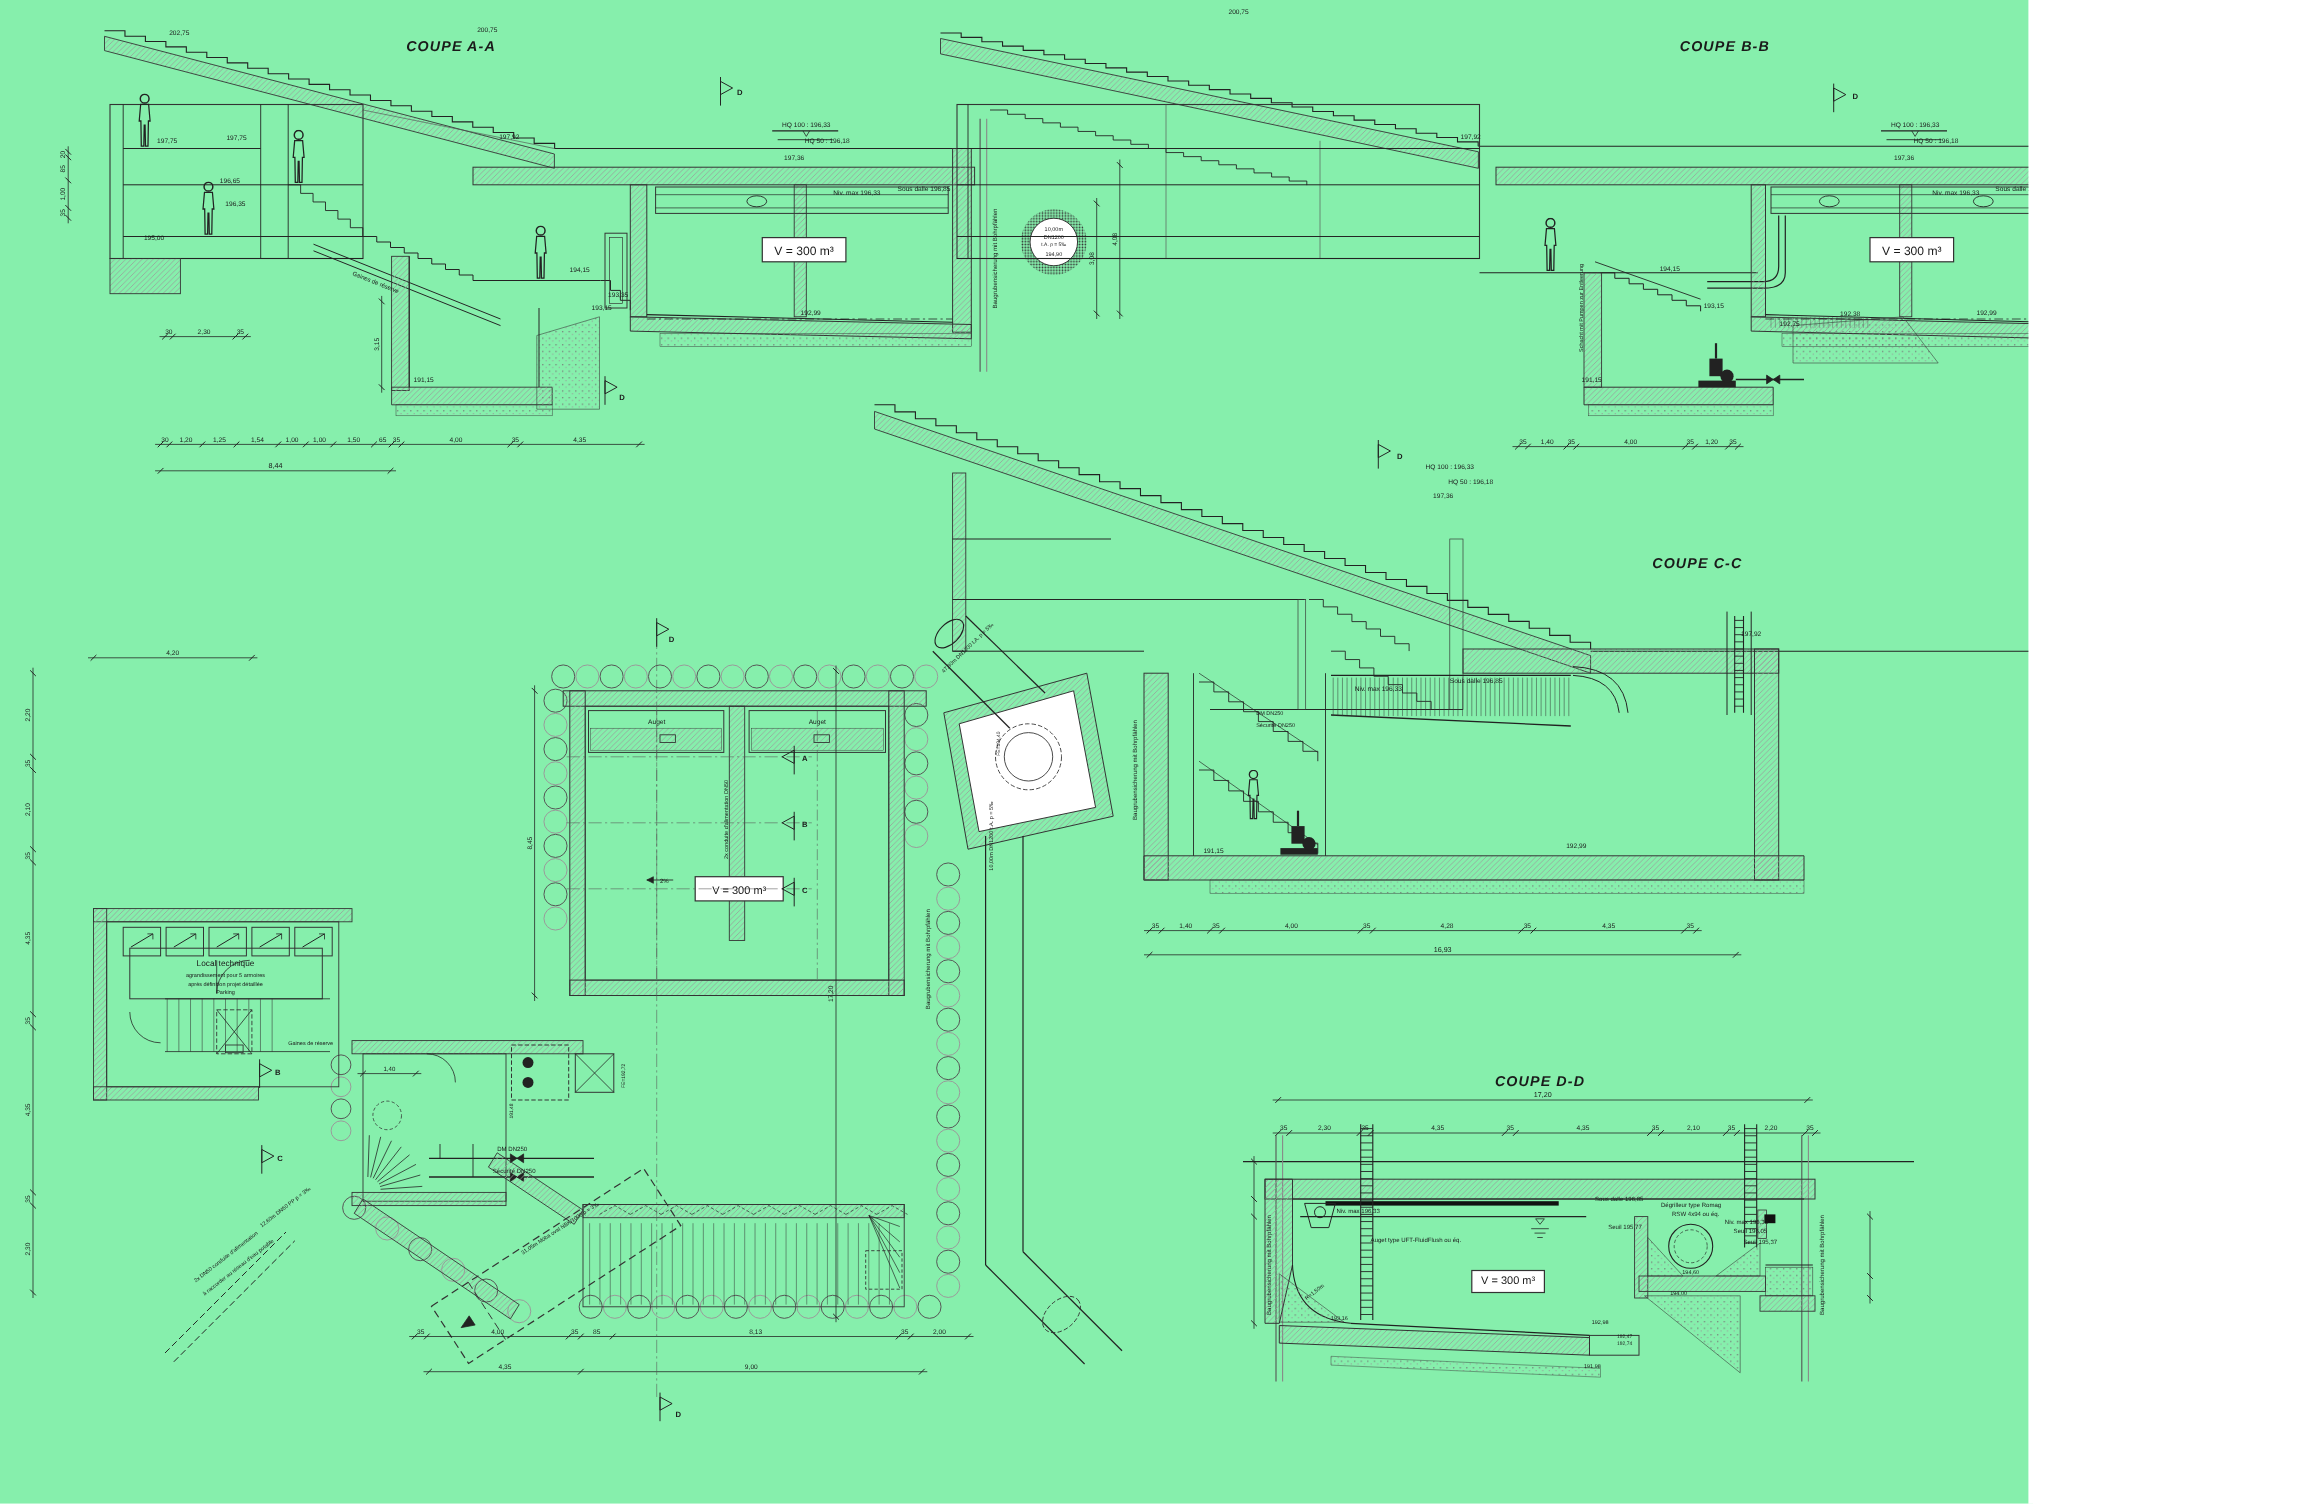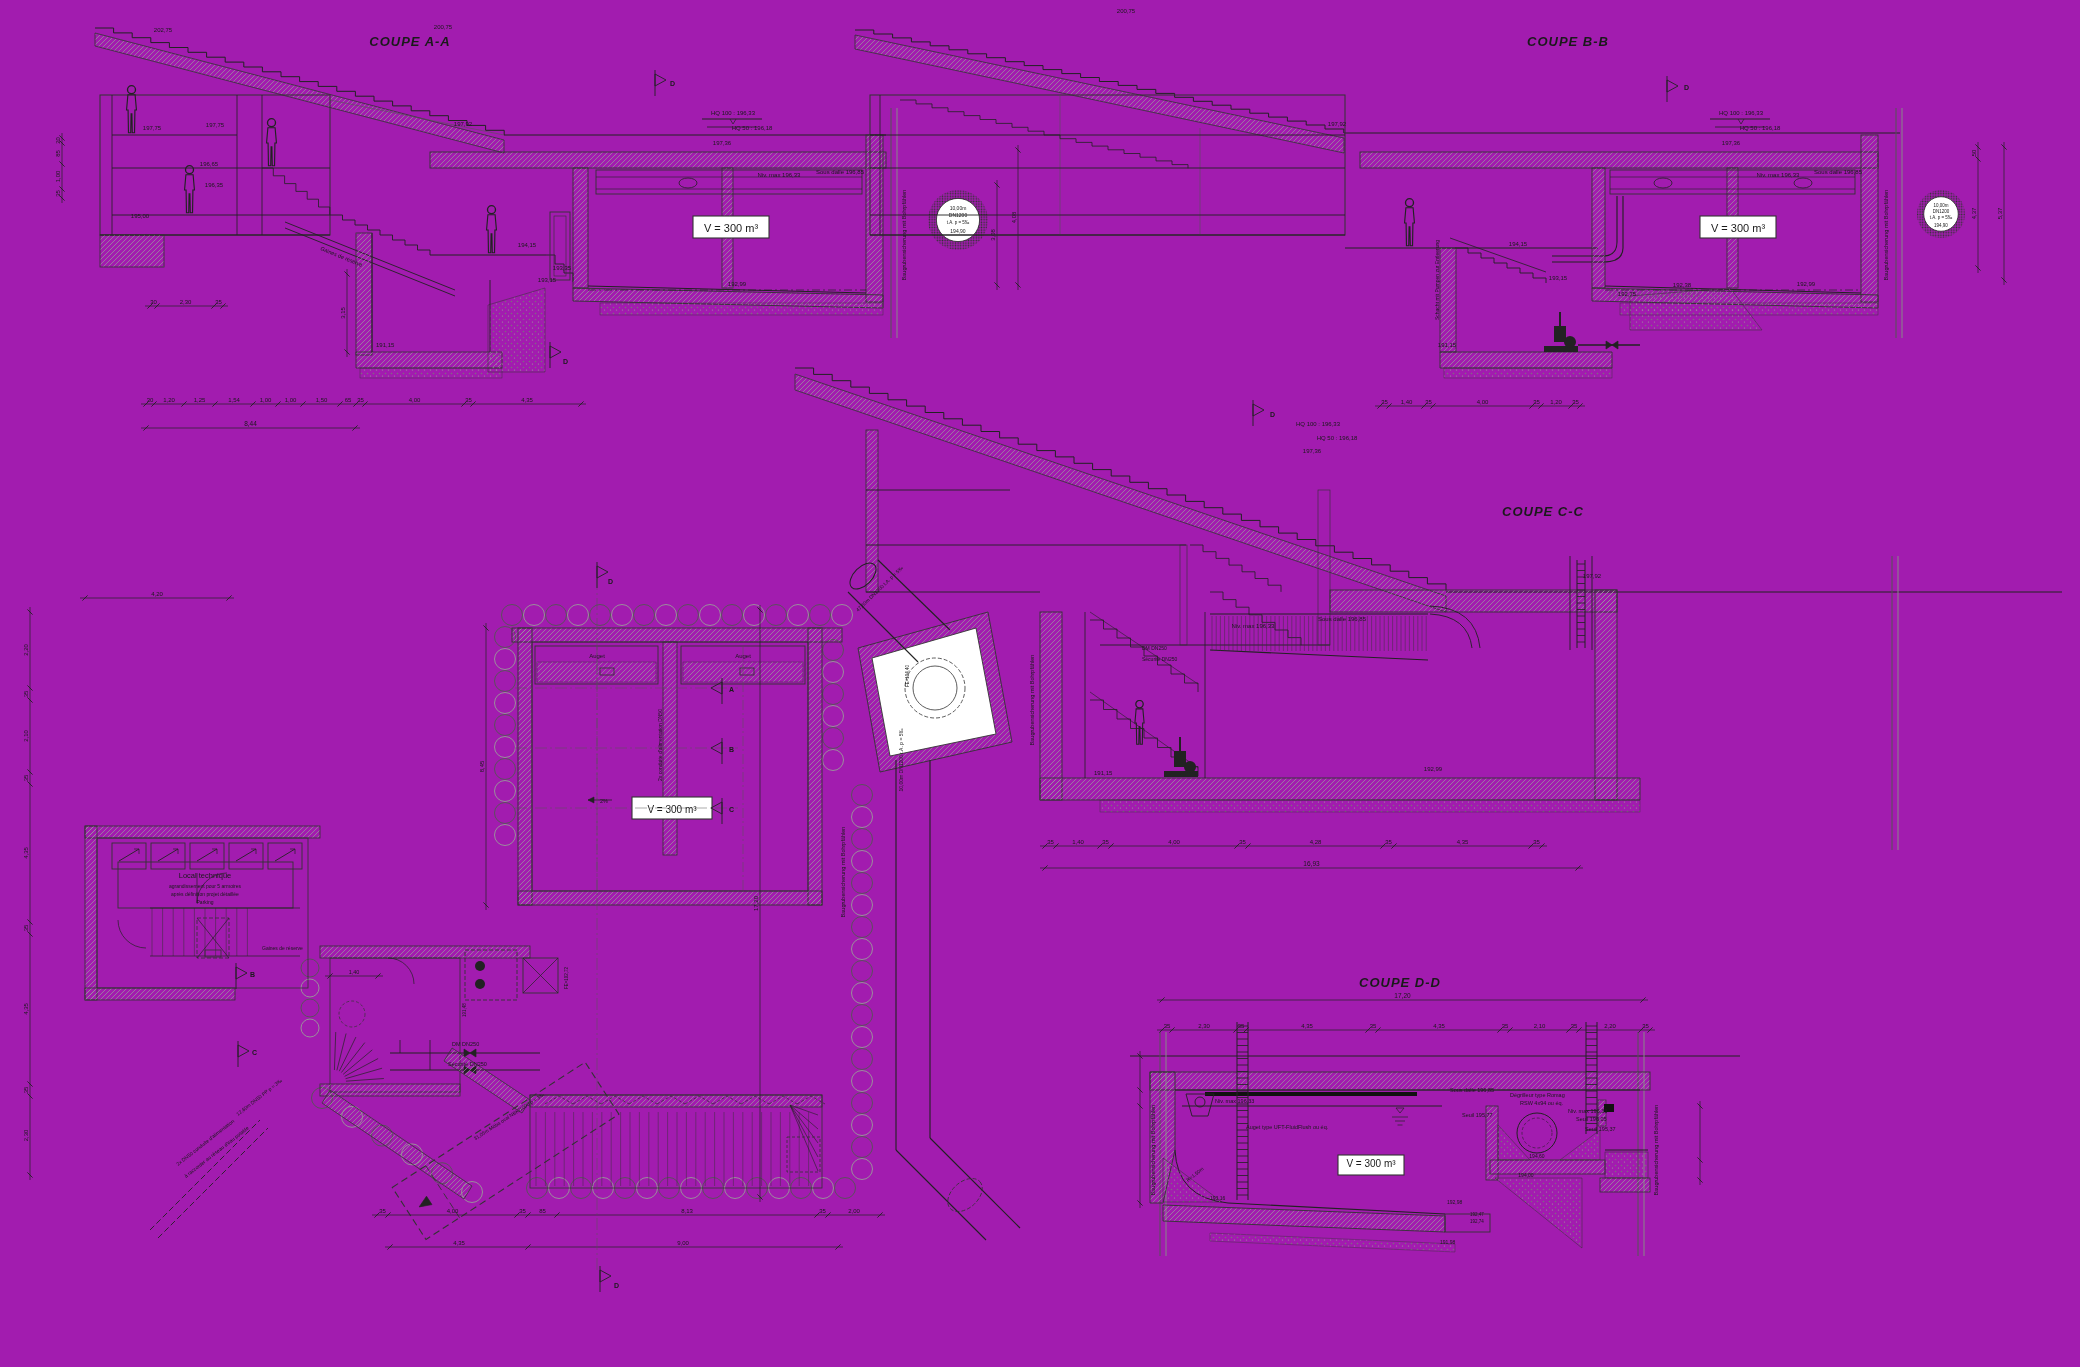--- a/index.html
+++ b/index.html
@@ -1,16 +1,16 @@
 <!DOCTYPE html>
 <html><head>
 <meta charset="utf-8">
 <style>
   html,body{margin:0;padding:0;background:#fff;}
-  .wrap{position:relative;width:2080px;height:1367px;background:#a21caf;overflow:hidden;}
+  .wrap{position:relative;width:1844px;height:1367px;background:#86efac;overflow:hidden;}
   svg{font-family:"Liberation Sans","DejaVu Sans",sans-serif;}
   text{fill:#1a1a1a;}
   .title{font-size:13px;font-weight:bold;font-style:italic;letter-spacing:1px;}
   .s45{font-size:4.5px;} .s5{font-size:5px;} .s55{font-size:5.5px;}
   .s6{font-size:6px;} .s7{font-size:7px;font-weight:bold;}
   .s75{font-size:7.5px;} .s10{font-size:10px;} .s11{font-size:11px;}
   .mid{text-anchor:middle;}
 </style>
 </head>
 <body>

